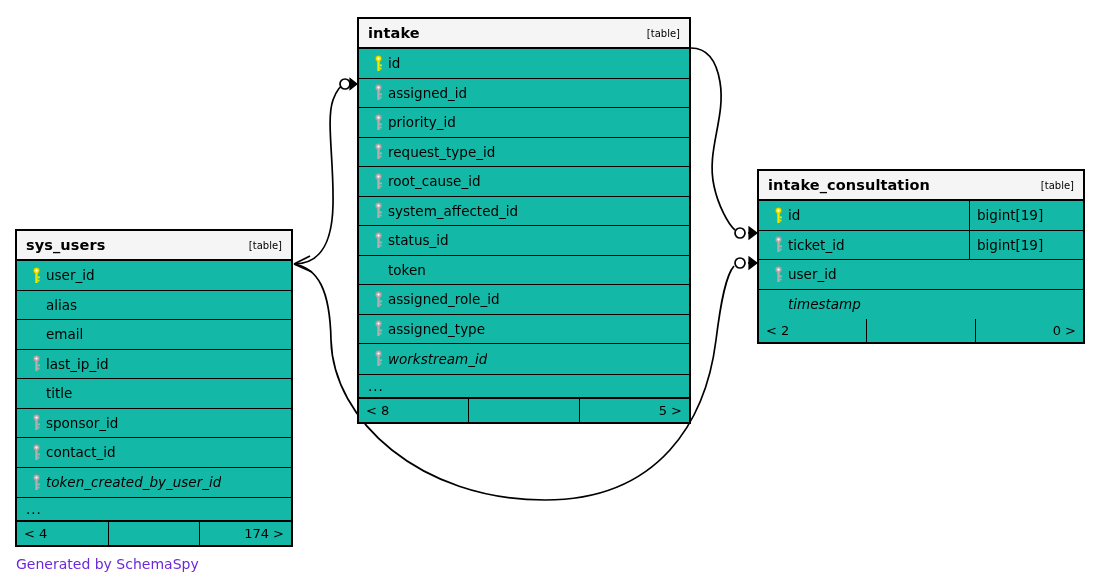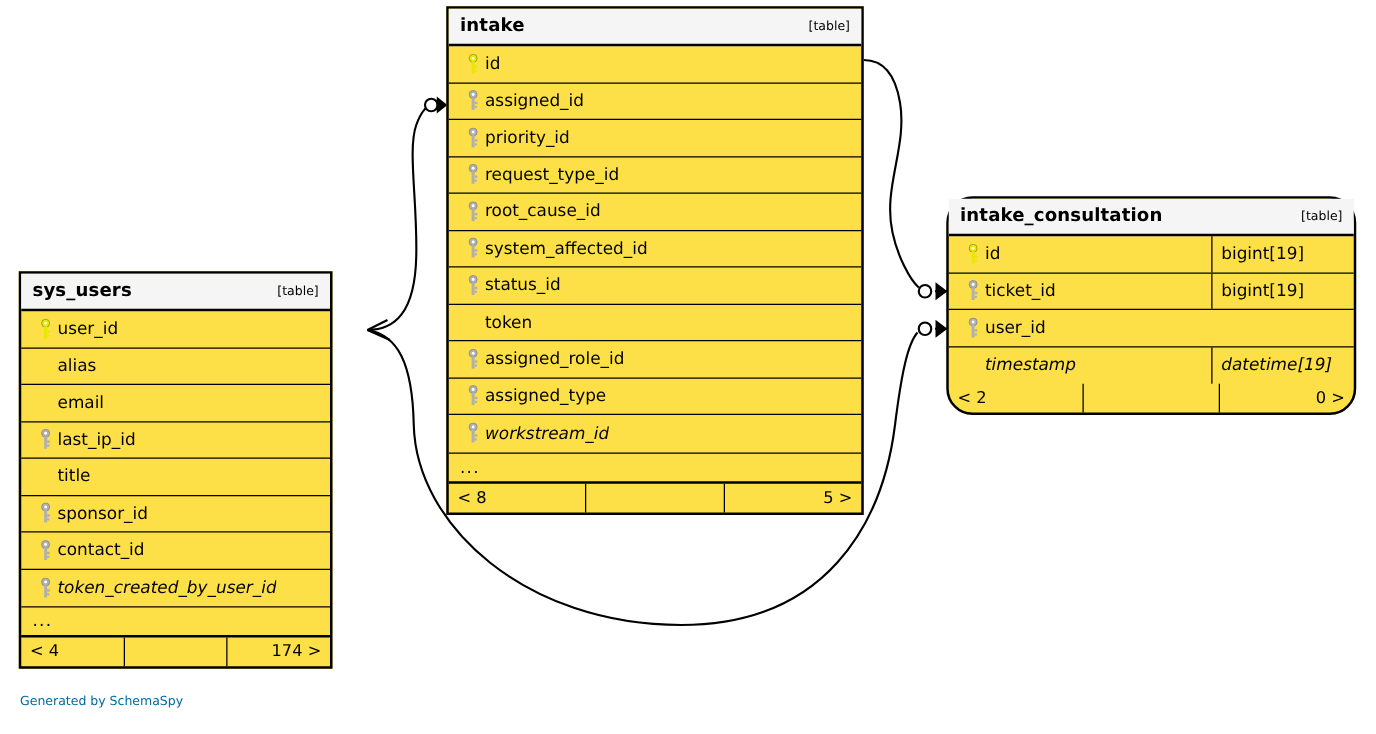--- a/index.html
+++ b/index.html
@@ -25,23 +25,24 @@
     top: 0;
     width: 1101px;
     height: 587px;
     pointer-events: none;
   }
 
   
   .table-node {
     position: absolute;
     box-sizing: border-box;
-    background: #fde047;
+    background: #14b8a6;
     border: 2px solid #000000;
     z-index: 5;
+    margin-top: 12px;
   }
 
   .tbl-header {
     display: flex;
     align-items: center;
     justify-content: space-between;
     background: #f5f5f5;
     border-bottom: 2px solid #000000;
     padding: 0 9px;
     height: 30px;
@@ -138,36 +139,35 @@
 
   
   #node-intake {
     left: 357px;
     top: 5px;
     width: 334px;
   }
   #node-sys-users {
     left: 15px;
     top: 217px;
-    width: 251px;
+    width: 278px;
   }
   #node-intake-consultation {
     left: 757px;
     top: 157px;
     width: 328px;
-    border-radius: 21px;
   }
   #node-intake-consultation .cell-type { width: 114px; }
 
   .caption {
     position: absolute;
     left: 16px;
     top: 556px;
-    font-size: 10px;
-    color: #0369a1;
+    font-size: 14px;
+    color: #6d28d9;
     white-space: nowrap;
   }
 </style>
 </head>
 <body>
 
 <svg id="edges" viewBox="0 0 1101 587" width="1101" height="587">
   <defs>
     <g id="glyph-crowsfoot"></g>
   </defs>
@@ -511,21 +511,20 @@
             </svg>
           </span>
           <span class="col-label">user_id</span>
         </div>
       </div>
       <div class="tbl-row">
         <div class="cell-name">
           <span class="keyslot"></span>
           <span class="col-label">timestamp</span>
         </div>
-        <div class="cell-type">datetime[19]</div>
       </div>
     </div>
   <div class="tbl-footer">
     <div class="ft-cell ft-left">&lt; 2</div>
     <div class="ft-cell ft-mid"></div>
     <div class="ft-cell ft-right">0 &gt;</div>
   </div>
 </div>
 
 <div class="caption">Generated by SchemaSpy</div>

